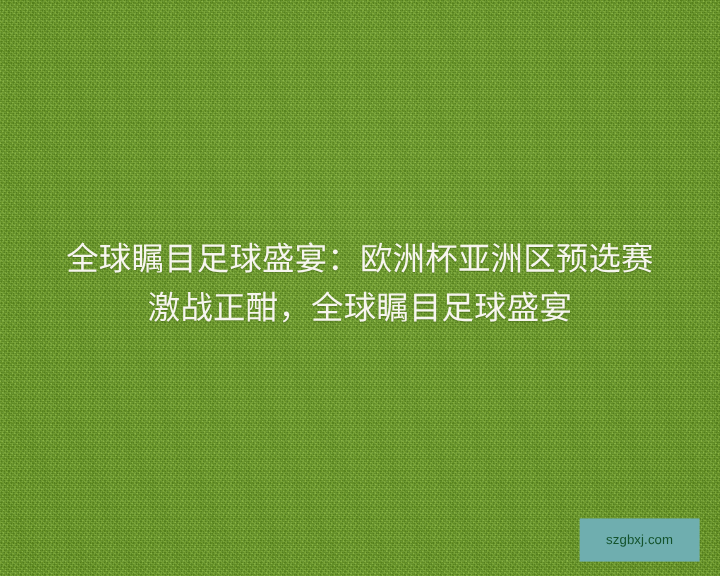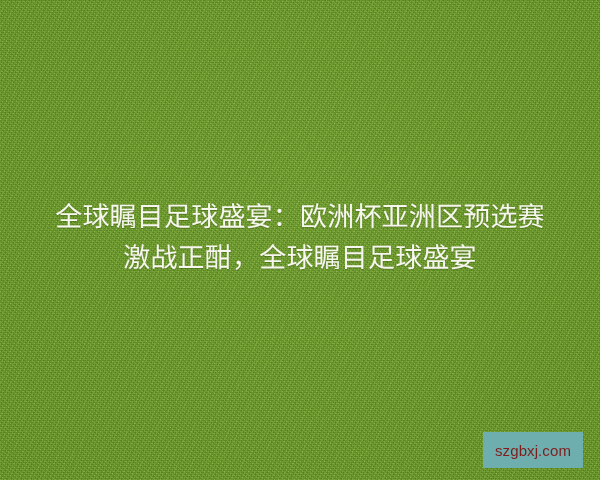--- a/index.html
+++ b/index.html
@@ -73,22 +73,22 @@
     top: 432px;
     width: 100px;
     height: 36px;
     z-index: 3;
     background-color: #6faeaf;
     display: flex;
     align-items: center;
     justify-content: center;
   }
   #watermark .wm-text {
-    color: #7f1d1d;
-    font-size: 15px;
+    color: #14532d;
+    font-size: 11px;
     line-height: 1;
     font-family: "Liberation Sans", "DejaVu Sans", sans-serif;
     letter-spacing: 0.1px;
     white-space: nowrap;
   }
 </style>
 </head>
 <body>
 
 <div id="banner">

